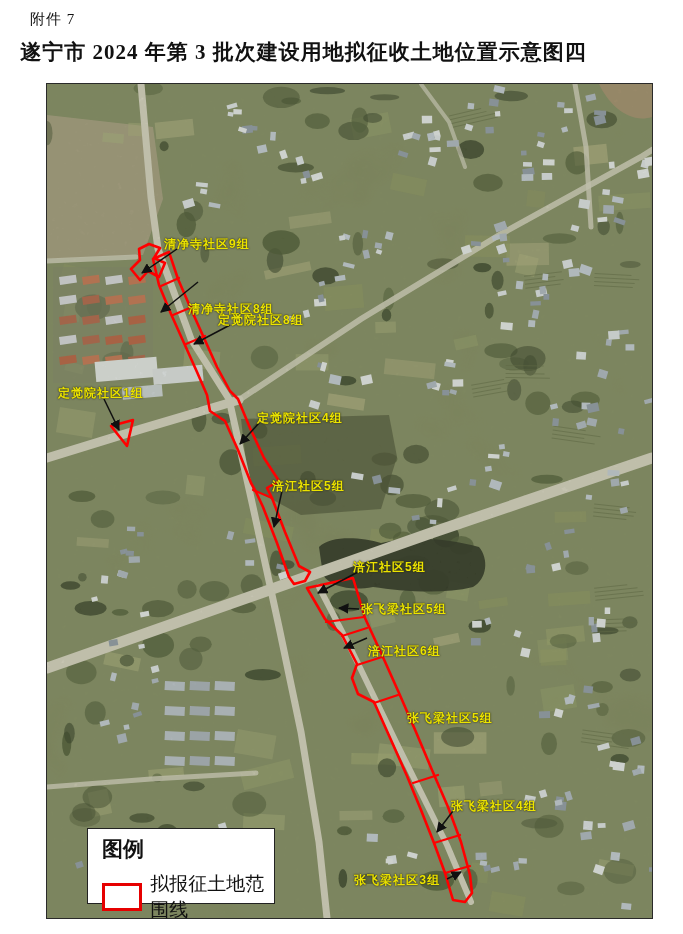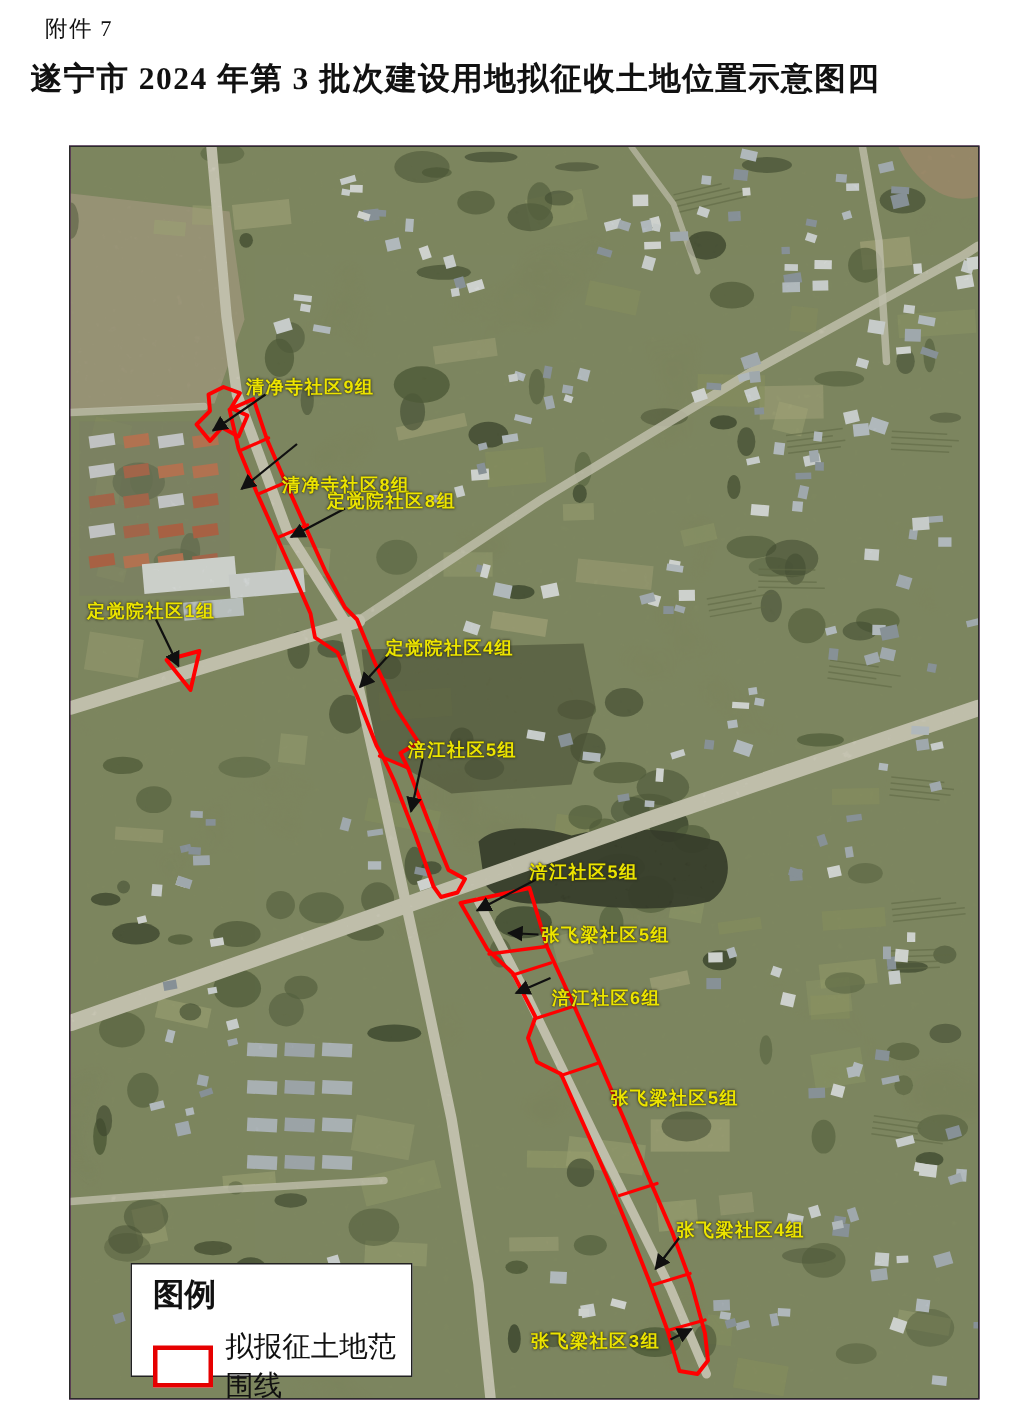--- a/index.html
+++ b/index.html
@@ -1,22 +1,22 @@
 <!DOCTYPE html>
 <html style="--c-boundary: #ff0000; --c-label: #ece400; --c-swatch: #e60000;"><head>
 <meta charset="utf-8">
 <style>
   html,body{margin:0;padding:0;background:#ffffff;}
   .page{position:relative;width:683px;height:934px;background:#fff;overflow:hidden;
         font-family:"Liberation Serif",serif;color:#111;}
   .attach{position:absolute;left:30px;top:10px;font-size:15px;letter-spacing:1px;}
   .title{position:absolute;left:0;top:38px;width:607px;text-align:center;
          font-size:21px;font-weight:bold;letter-spacing:1px;}
-  .mapwrap{position:absolute;left:46px;top:97px;width:605px;height:834px;
-           border:1.5px solid #2a2a2a;background:#701a75;}
+  .mapwrap{position:absolute;left:46px;top:83px;width:605px;height:834px;
+           border:1.5px solid #2a2a2a;background:#0f766e;}
   .mapwrap svg{position:absolute;left:0;top:0;}
   .map-label{position:absolute;font:bold 12px "Liberation Sans",sans-serif;
              white-space:nowrap;letter-spacing:1px;color:var(--c-label,#ece400);
              text-shadow:0 0 2px rgba(40,40,20,.9),0 0 1px rgba(40,40,20,.9);z-index:5;}
   .legend{position:absolute;left:0px;top:744px;width:186px;height:74px;background:#fff;
           border:1.5px solid #222;z-index:6;margin-left:40px;}
   .legend-heading{position:absolute;left:14px;top:6px;font-size:21px;font-weight:bold;
                   font-family:"Liberation Serif",serif;}
   .legend-row{position:absolute;left:14px;top:42px;display:flex;align-items:center;}
   .legend-swatch{width:42px;height:22px;background:#fff;border:3px solid var(--c-swatch,#e60000);}
@@ -620,21 +620,21 @@
             <line x1="366" y1="651" x2="343" y2="661" marker-end="url(#ah)"></line>
             <line x1="452" y1="824" x2="436" y2="845" marker-end="url(#ah)"></line>
             <line x1="446" y1="892" x2="460" y2="885" marker-end="url(#ah)"></line>
           </g>
       </g>
     </svg>
 
     <div id="labels">
         <div class="map-label" style="left: 117px; top: 152px;">清净寺社区9组</div>
         <div class="map-label" style="left: 141px; top: 185px; margin-top: 32px;">清净寺社区8组</div>
-        <div class="map-label" style="left: 171px; top: 228px; font-family: Liberation Mono, monospace;">定觉院社区8组</div>
+        <div class="map-label" style="left: 171px; top: 228px;">定觉院社区8组</div>
         <div class="map-label" style="left: 11px; top: 301px;">定觉院社区1组</div>
         <div class="map-label" style="left: 210px; top: 326px;">定觉院社区4组</div>
         <div class="map-label" style="left: 225px; top: 394px;">涪江社区5组</div>
         <div class="map-label" style="left: 306px; top: 475px;">涪江社区5组</div>
         <div class="map-label" style="left: 314px; top: 517px;">张飞梁社区5组</div>
         <div class="map-label" style="left: 321px; top: 546px; margin-top: 13px;">涪江社区6组</div>
         <div class="map-label" style="left: 360px; top: 626px;">张飞梁社区5组</div>
         <div class="map-label" style="left: 404px; top: 714px;">张飞梁社区4组</div>
         <div class="map-label" style="left: 307px; top: 788px; font-family: Liberation Mono, monospace;">张飞梁社区3组</div>
       </div>

